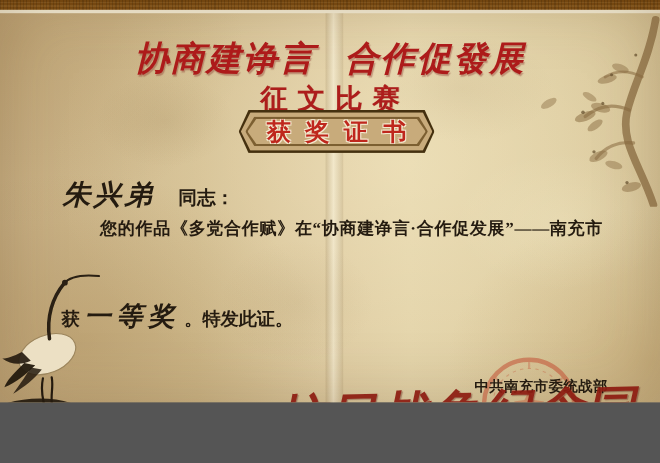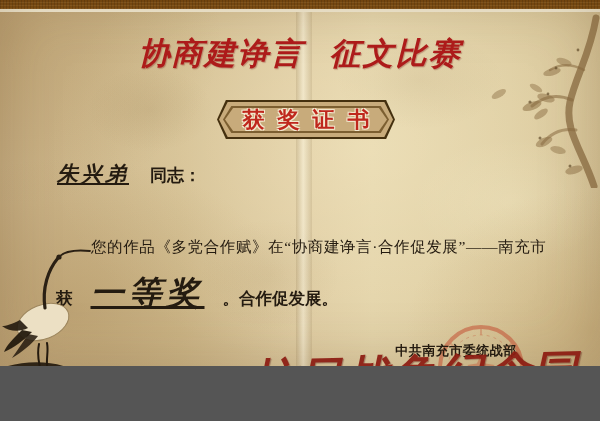--- a/index.html
+++ b/index.html
@@ -41,29 +41,29 @@
   .badge{position:absolute;top:100px;left:217px;width:178px;height:39px;}
   .oct{position:absolute;clip-path:polygon(5% 0%,95% 0%,100% 50%,95% 100%,5% 100%,0% 50%);}
   .oct1{inset:0;background:#44300f;}
   .oct2{inset:2px;background:#c8ab7b;}
   .oct3{inset:6px;background:#7c5f31;}
   .oct4{inset:8px;background:#c8ab7b;display:flex;align-items:center;justify-content:center;}
   .badge-text{font-weight:bold;font-size:22px;color:#bf271d;letter-spacing:13px;text-indent:13px;
     text-shadow:-1px -1px 0 #f3e8cf,1px -1px 0 #f3e8cf,-1px 1px 0 #f3e8cf,1px 1px 0 #f3e8cf;}
   .ink{color:#241b10;}
   .name-line{position:absolute;top:160px;left:57px;display:flex;align-items:baseline;gap:10px;}
-  .name{font-size:21px;font-weight:bold;font-style:italic;letter-spacing:3px;text-decoration:underline;}
+  .name{font-size:25px;font-weight:bold;font-style:italic;letter-spacing:3px;}
   .name-suffix{font-size:17px;font-weight:bold;margin-left:11px;}
-  .body-line{position:absolute;font-size:15.5px;font-weight:normal;letter-spacing:.6px;white-space:nowrap;margin-top:39px;}
+  .body-line{position:absolute;font-size:15.5px;font-weight:bold;letter-spacing:.6px;white-space:nowrap;}
   .body1{top:198px;left:91px;}
   .body2{top:236px;left:55px;}
   .award-line{position:absolute;top:271px;left:56px;display:flex;align-items:baseline;}
   .award-prefix,.award-suffix{font-size:16.5px;font-weight:bold;}
-  .award-name{font-size:33px;font-weight:bold;font-style:italic;letter-spacing:5px;margin:0 18px;text-decoration:underline;}
-  .issuer-block{position:absolute;top:342px;left:386px;width:140px;text-align:center;z-index:3;}
+  .award-name{font-size:24px;font-weight:bold;font-style:italic;letter-spacing:5px;margin:0 4px;}
+  .issuer-block{position:absolute;top:342px;left:422px;width:140px;text-align:center;z-index:3;}
   .issuer{font-size:13px;font-weight:bold;letter-spacing:.5px;}
   .issue-date{font-size:13px;font-weight:bold;margin-top:8px;letter-spacing:1px;text-align:center;}
   .seal{position:absolute;top:323px;left:436px;width:90px;height:90px;opacity:.52;z-index:2;}
   .watermark{position:absolute;top:346px;left:250px;z-index:5;
     font-size:45px;font-weight:bold;font-style:italic;color:#8d1c12;letter-spacing:2px;
     transform:rotate(-1.5deg);opacity:.93;white-space:nowrap;
     text-shadow:1px 1px 1px rgba(80,15,10,.4);}
   .crane{position:absolute;top:240px;left:2px;z-index:1;}
   .branch{position:absolute;top:10px;left:486px;z-index:1;opacity:.85;}
 </style>
@@ -135,42 +135,43 @@
       <line x1="45" y1="4" x2="45" y2="12"></line>
         <line x1="14" y1="20" x2="20" y2="26"></line>
       <line x1="76" y1="20" x2="70" y2="26"></line>
         <line x1="10" y1="52" x2="18" y2="52"></line>
       <line x1="80" y1="52" x2="72" y2="52"></line>
     </g>
   </svg>
 
   <div class="title-row">
     <span>协商建诤言</span>
-    <span>征文比赛</span>
+    <span>合作促發展</span>
   </div>
+  <div class="subtitle">征文比赛</div>
 
   <div class="badge">
     <div class="oct oct1"></div>
     <div class="oct oct2"></div>
     <div class="oct oct3"></div>
     <div class="oct oct4">
       <span class="badge-text">获奖证书</span>
     </div>
   </div>
 
   <div class="name-line ink">
     <span class="name">朱兴弟</span>
     <span class="name-suffix">同志：</span>
   </div>
 
   <div class="body-line body1 ink">您的作品《多党合作赋》在“协商建诤言·合作促发展”——南充市</div>
   <div class="award-line ink">
     <span class="award-prefix">获</span>
     <span class="award-name">一等奖</span>
-    <span class="award-suffix">。合作促发展。</span>
+    <span class="award-suffix">。特发此证。</span>
   </div>
 
   <div class="issuer-block ink">
     <div class="issuer">中共南充市委统战部</div>
     <div class="issue-date">2014年10月</div>
   </div>
 
   <div class="watermark">抗日战争纪念园</div>
 
 </div>

